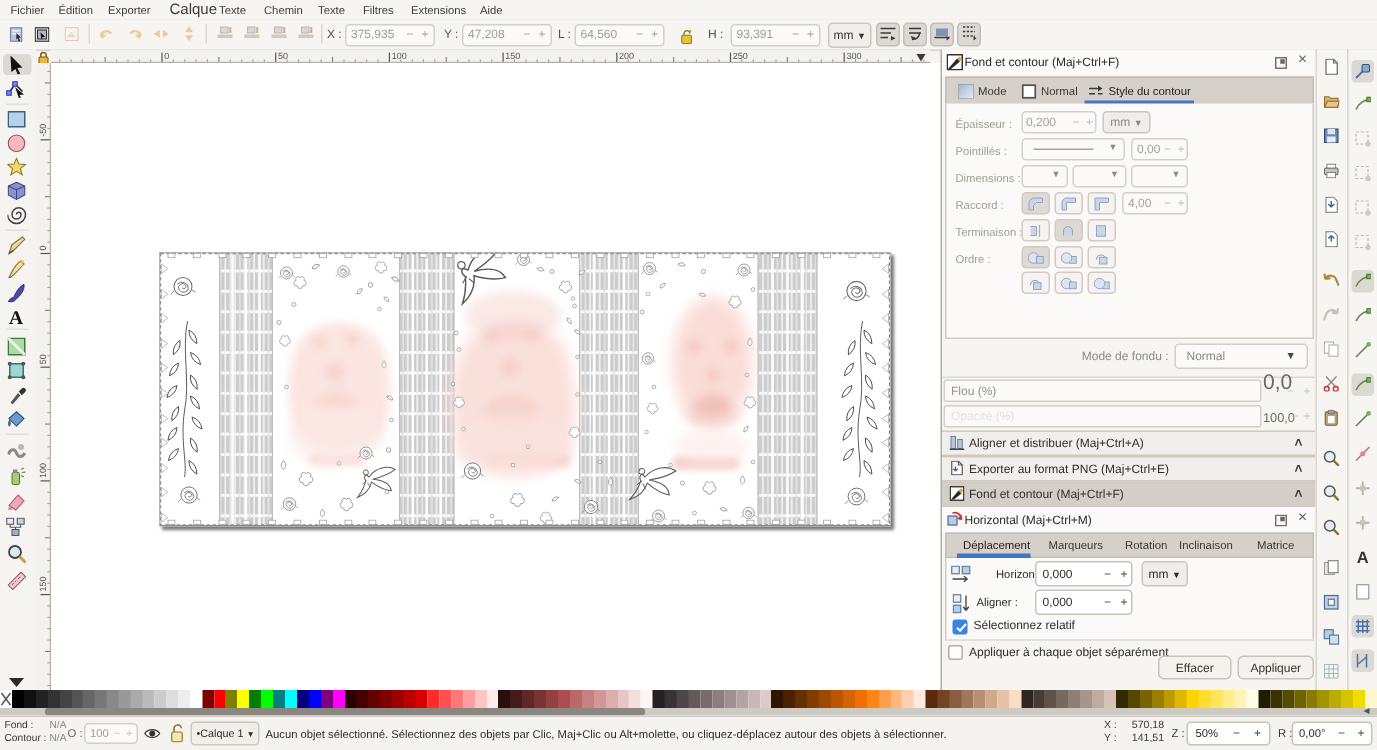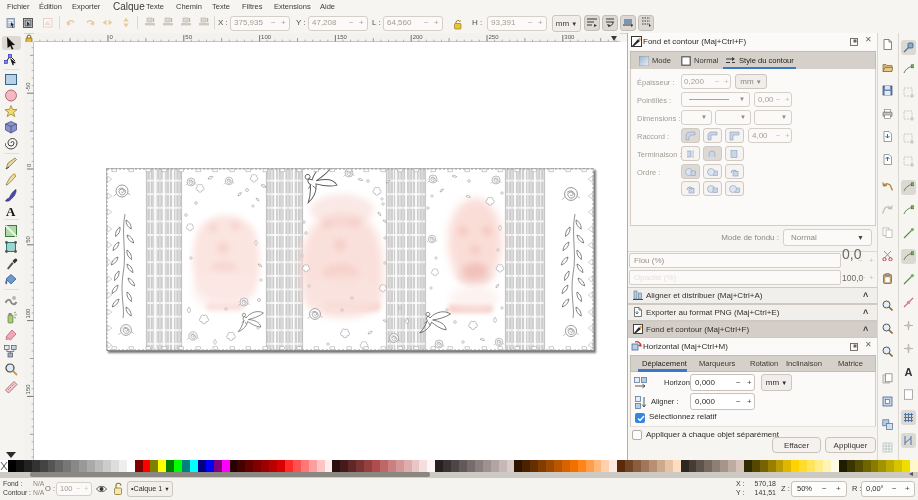--- a/index.html
+++ b/index.html
@@ -1214,20 +1214,21 @@
     <svg class="a" style="left:96px;top:6px" width="11" height="10" viewBox="0 0 11 10">
       <path d="M0.5 5 C3 1.5 8 1.5 10.5 5 C8 8.5 3 8.5 0.5 5 Z" fill="#fff" stroke="#333" stroke-width="0.8"></path>
       <circle cx="5.5" cy="5" r="2" fill="#333"></circle>
     </svg>
     <svg class="a" style="left:113px;top:4px" width="10" height="14" viewBox="0 0 10 14">
       <rect x="1.5" y="6" width="7" height="6.5" rx="1" fill="#f4e8b0" stroke="#8a7a30" stroke-width="0.8"></rect>
       <path d="M3 6 V4 A2.5 2.5 0 0 1 8 3.6" fill="none" stroke="#8a7a30" stroke-width="1.1"></path>
     </svg>
     <div class="a" style="left:127px;top:3px;width:46px;height:16px;background:#f2efeb;border:1px solid #ccc6c0;border-radius:3px;box-sizing:border-box"></div>
     <span class="a" style="left:131px;top:3px;line-height:16px;font-size:7.2px;color:#2e2b28">•Calque 1 <span style="font-size:5.5px">▼</span></span>
+    <span class="a" style="left:177px;top:3px;line-height:17px;font-size:7.5px;color:#2e2b28;white-space:nowrap">Aucun objet sélectionné. Sélectionnez des objets par Clic, Maj+Clic ou Alt+molette, ou cliquez-déplacez autour des objets à sélectionner.</span>
     <span class="a" style="left:736px;top:2px;font-size:7px;color:#3a3a3a">X :</span>
     <span class="a" style="left:750px;top:2px;width:26px;text-align:right;font-size:7px;color:#3a3a3a">570,18</span>
     <span class="a" style="left:736px;top:11px;font-size:7px;color:#3a3a3a">Y :</span>
     <span class="a" style="left:750px;top:11px;width:26px;text-align:right;font-size:7px;color:#3a3a3a">141,51</span>
     <span class="a" style="left:781px;top:6px;font-size:7.5px;color:#3a3a3a">Z :</span>
     <div class="a wbox" style="left:791px;top:3px;width:56px;height:16px;background:#fdfdfc"></div>
     <span class="a" style="left:797px;top:3px;line-height:16px;font-size:7.5px;color:#2e2b28">50%</span>
     <span class="a" style="left:822px;top:3px;line-height:16px;font-size:8px;color:#4a463f">−</span>
     <span class="a" style="left:836px;top:3px;line-height:16px;font-size:8px;color:#4a463f">+</span>
     <span class="a" style="left:852px;top:6px;font-size:7.5px;color:#3a3a3a">R :</span>

